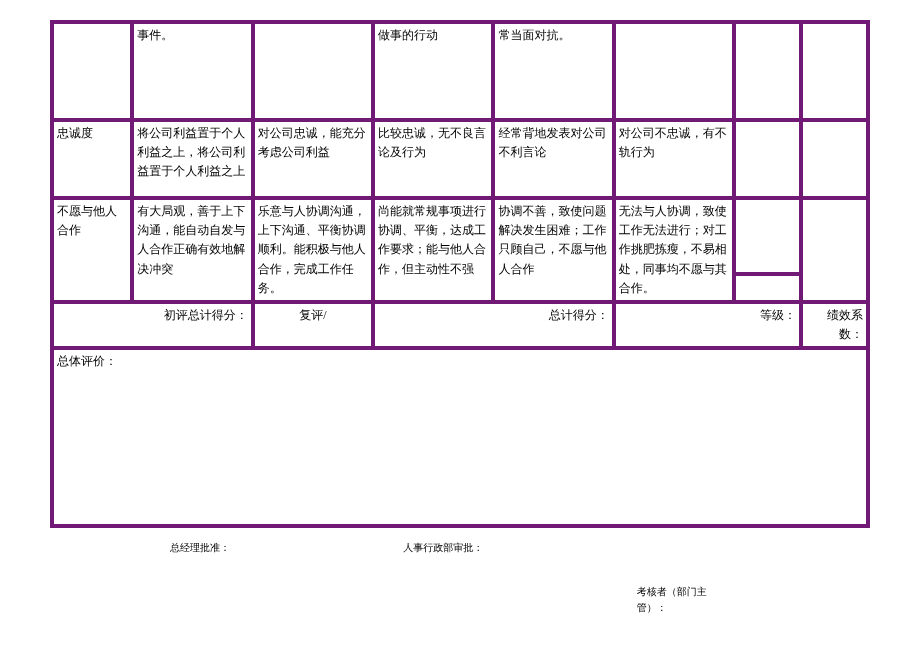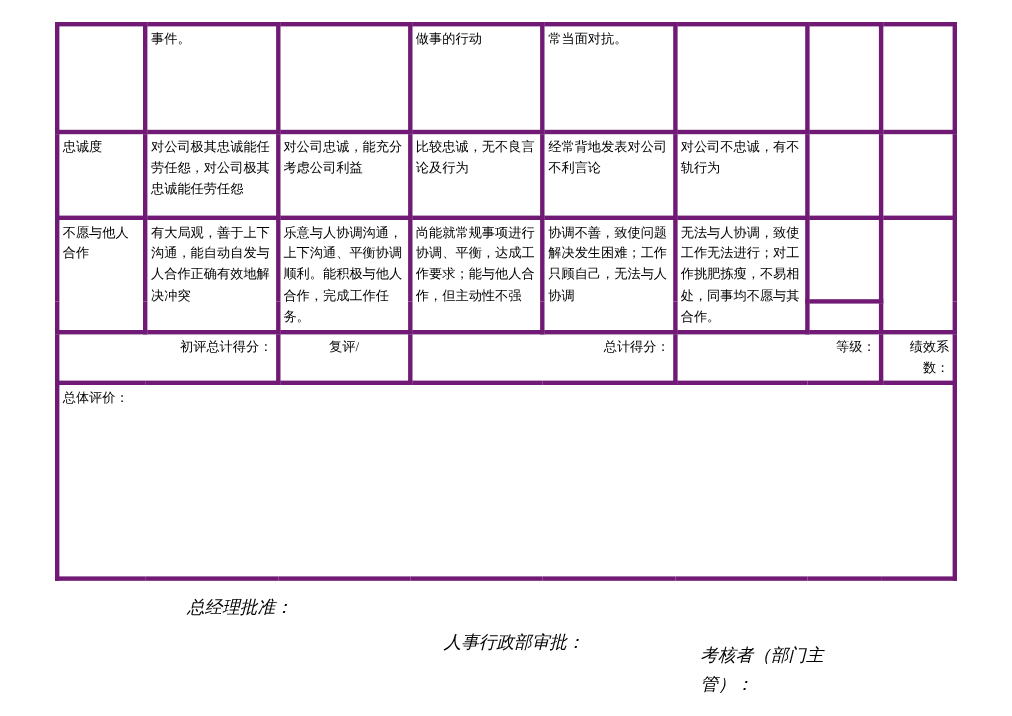--- a/index.html
+++ b/index.html
@@ -28,23 +28,22 @@
   .col-score2 { width: 50px; }
   .row0 td { height: 90px; }
   .row-loyalty td { height: 70px; }
   .row-team td, .row-team-bottom td { }
   .row-scores td { height: 18px; text-align: right; }
   .row-comment td { height: 170px; }
   .signatures {
     margin-top: 12px;
     display: flex;
     width: 100%;
-    font-size: 16px;
+    font-size: 10px;
     line-height: 1.6;
-    font-style: italic;
   }
   .sig-block {
     white-space: pre;
   }
 </style>
 </head>
 <body>
 
 <table>
   <colgroup>
@@ -65,35 +64,35 @@
     <td></td>
     <td>做事的行动</td>
     <td>常当面对抗。</td>
     <td></td>
     <td></td>
     <td></td>
   </tr>
 
   <tr class="row-loyalty">
     <td>忠诚度</td>
-    <td>对公司极其忠诚能任劳任怨，对公司极其忠诚能任劳任怨</td>
+    <td>将公司利益置于个人利益之上，将公司利益置于个人利益之上</td>
     <td>对公司忠诚，能充分考虑公司利益</td>
     <td>比较忠诚，无不良言论及行为</td>
     <td>经常背地发表对公司不利言论</td>
     <td>对公司不忠诚，有不轨行为</td>
     <td></td>
     <td></td>
   </tr>
 
   <tr class="row-team">
     <td rowspan="2">不愿与他人合作</td>
     <td rowspan="2">有大局观，善于上下沟通，能自动自发与人合作正确有效地解决冲突</td>
     <td rowspan="2">乐意与人协调沟通，上下沟通、平衡协调顺利。能积极与他人合作，完成工作任务。</td>
     <td rowspan="2">尚能就常规事项进行协调、平衡，达成工作要求；能与他人合作，但主动性不强</td>
-    <td rowspan="2">协调不善，致使问题解决发生困难；工作只顾自己，无法与人协调</td>
+    <td rowspan="2">协调不善，致使问题解决发生困难；工作只顾自己，不愿与他人合作</td>
     <td rowspan="2">无法与人协调，致使工作无法进行；对工作挑肥拣瘦，不易相处，同事均不愿与其合作。</td>
     <td></td>
     <td rowspan="2"></td>
   </tr>
   <tr class="row-team-bottom">
     <td style="height:20px;"></td>
   </tr>
 
   <tr class="row-scores">
     <td colspan="2">初评总计得分：</td>
@@ -105,16 +104,16 @@
 
   <tr class="row-comment">
     <td colspan="8">总体评价：</td>
   </tr>
 </tbody>
   </table>
 
 <div class="signatures">
   <div class="sig-block" style="flex:0 0 120px;"></div>
   <div class="sig-block" style="flex:1;">总经理批准：</div>
-  <div class="sig-block" style="flex:1;margin-top:32px;">人事行政部审批：</div>
+  <div class="sig-block" style="flex:1;">人事行政部审批：</div>
   <div class="sig-block" style="flex:1;margin-top:44px;">考核者（部门主
 管）：</div>
 </div>
 
 </body></html>

